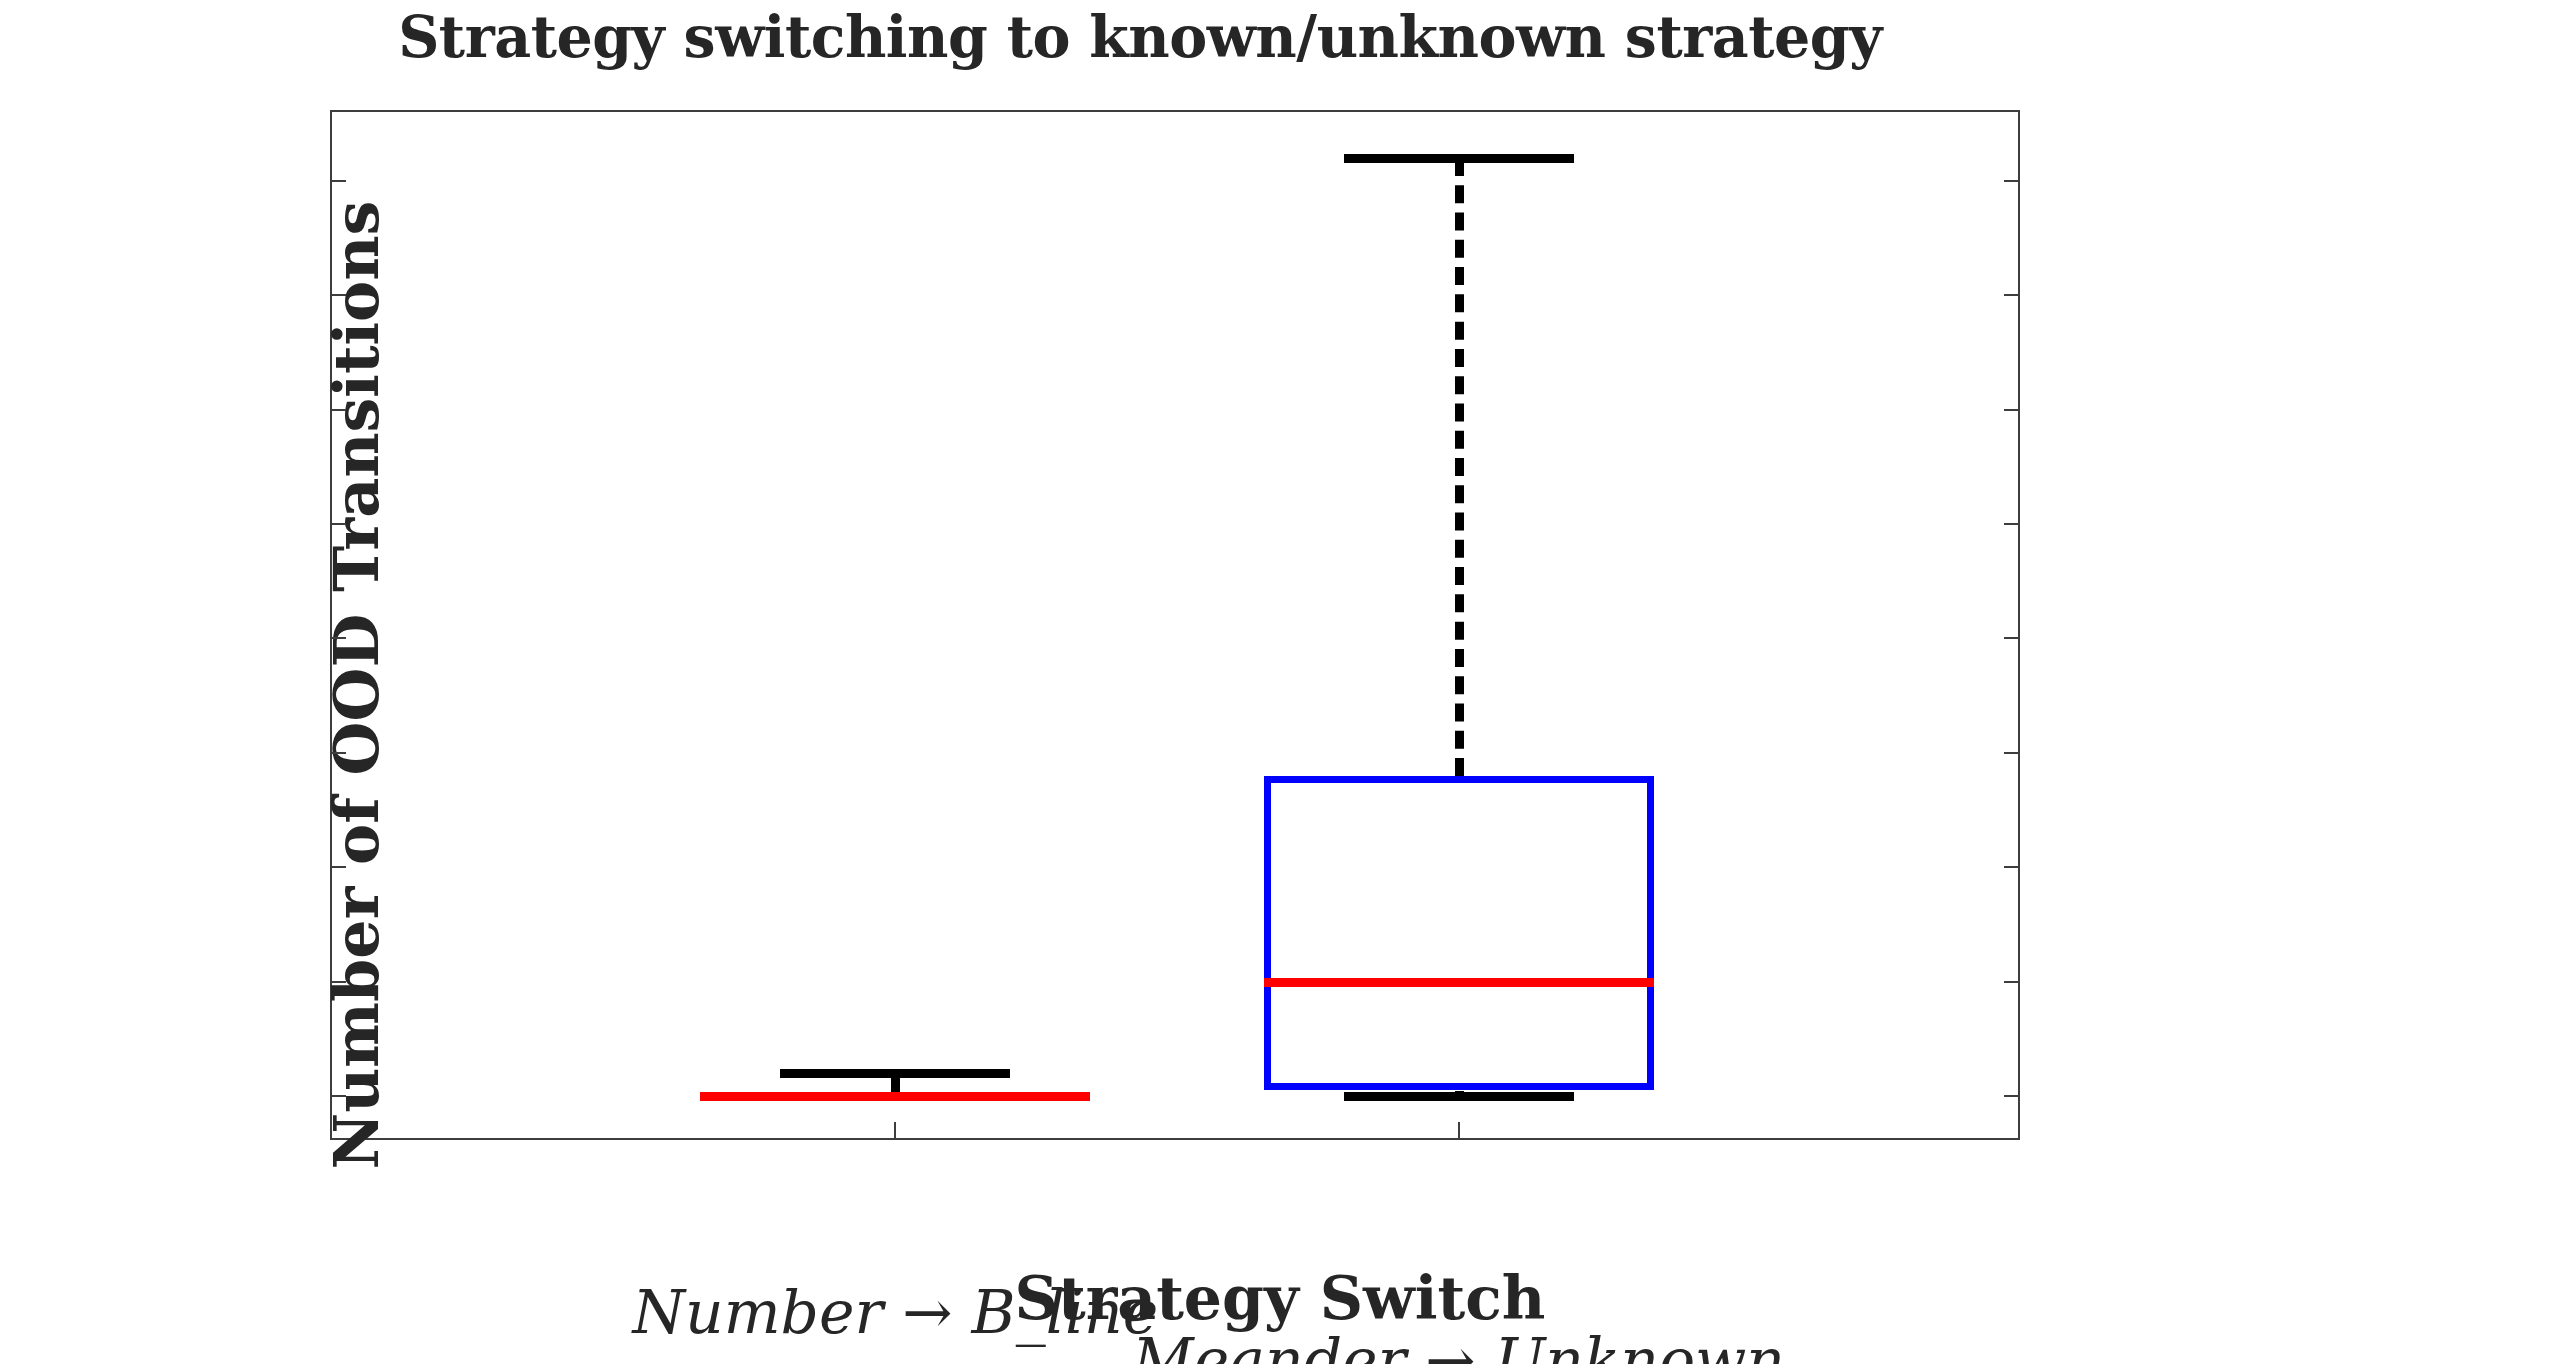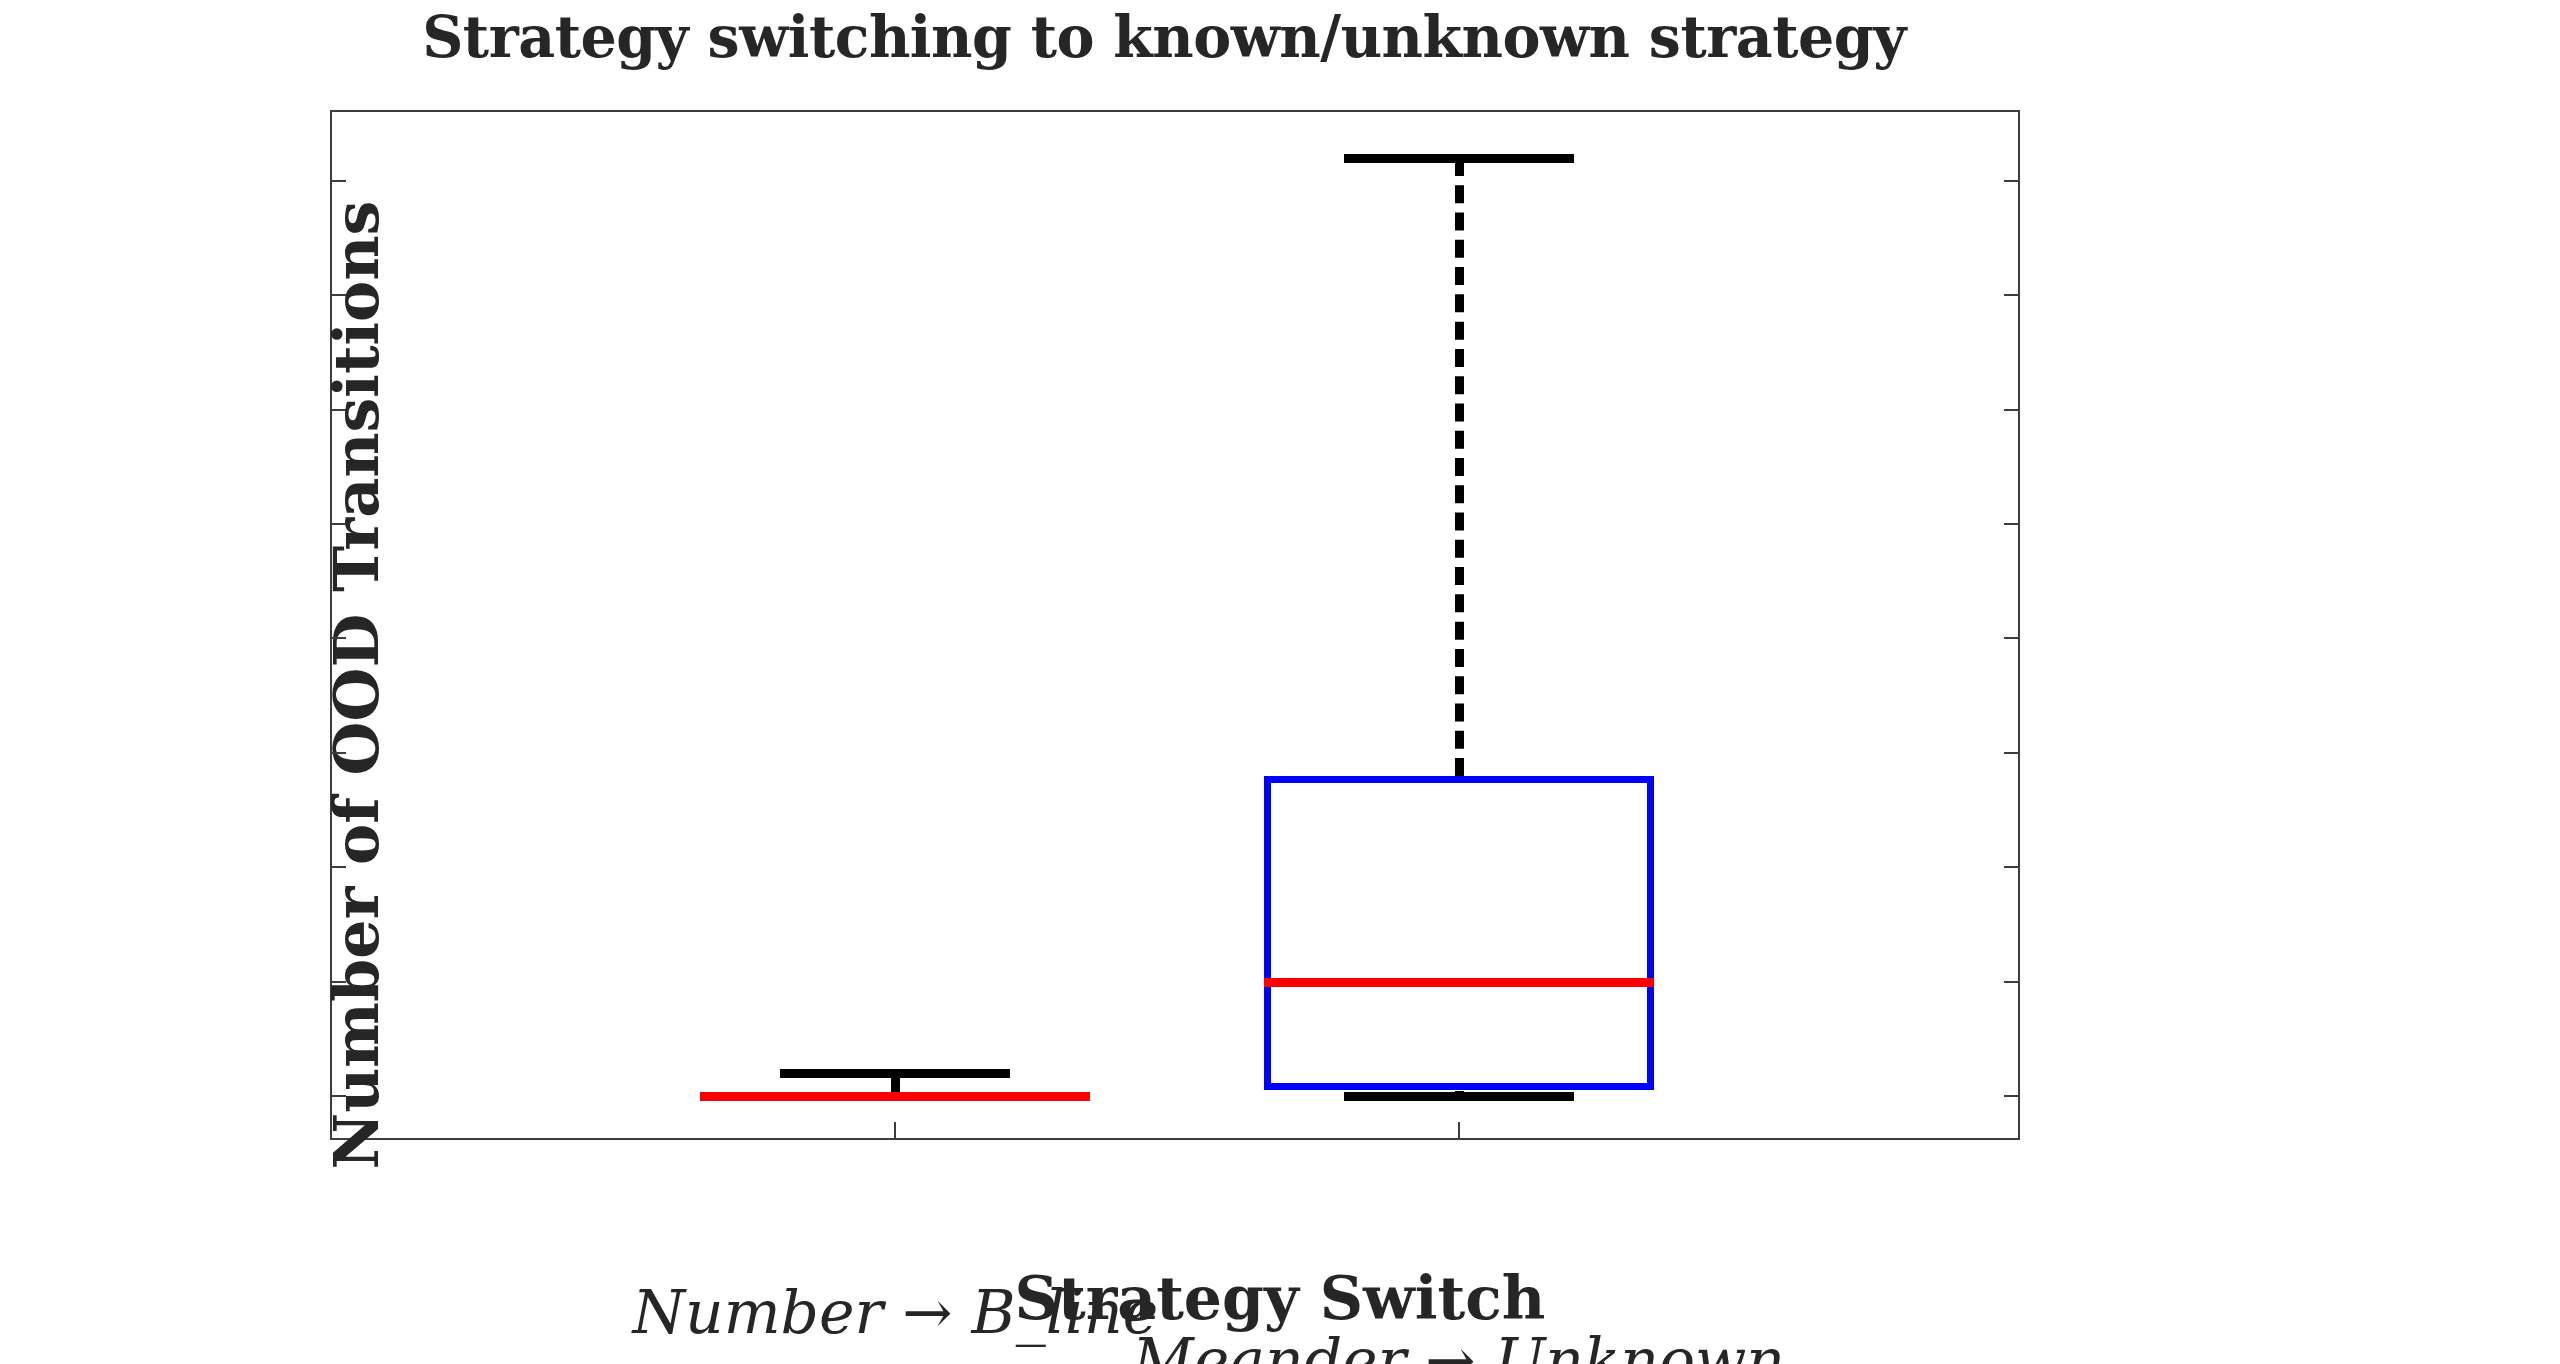--- a/index.html
+++ b/index.html
@@ -3,21 +3,21 @@
 <meta charset="utf-8">
 <style>
   html,body{margin:0;padding:0;background:#fff;}
   body{width:2560px;height:1364px;overflow:hidden;
        font-family:"DejaVu Serif", serif; color:#262626;}
 
   #figure{position:relative;width:2560px;height:1364px;background:#ffffff;}
 
   
   #chart-title{
-    position:absolute; left:344px; top:6px; width:1640px;
+    position:absolute; left:320px; top:6px; width:1640px;
     text-align:center; font-family:"DejaVu Serif", serif;
     font-weight:bold; font-size:57px; line-height:62px;
     letter-spacing:-0.5px; color:#262626; white-space:nowrap;
   }
 
   
   #plot-area{
     position:absolute; left:330px; top:110px;
     width:1690px; height:1030px;
     border:2px solid #3d3d3d; box-sizing:border-box;

